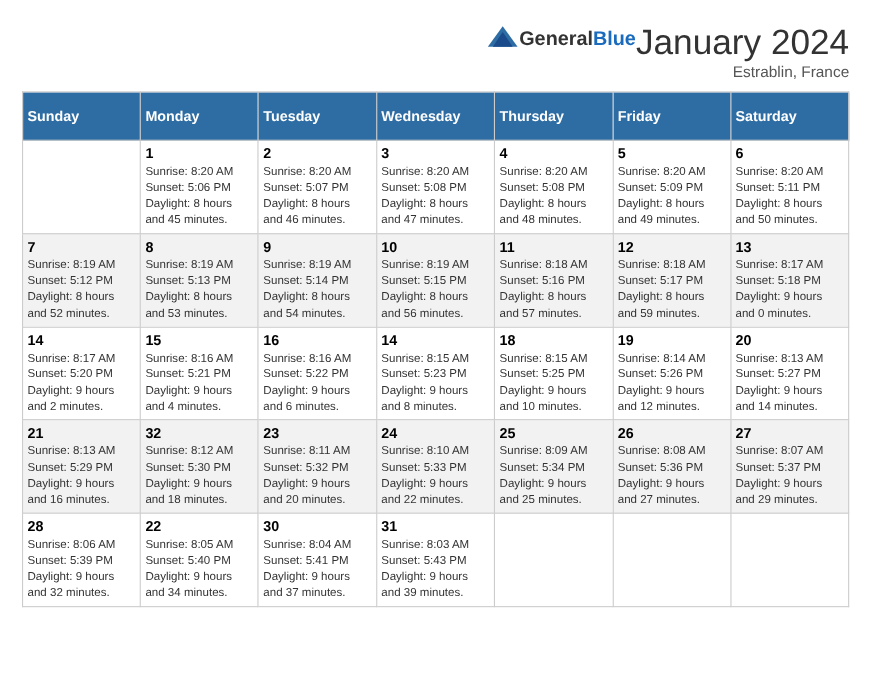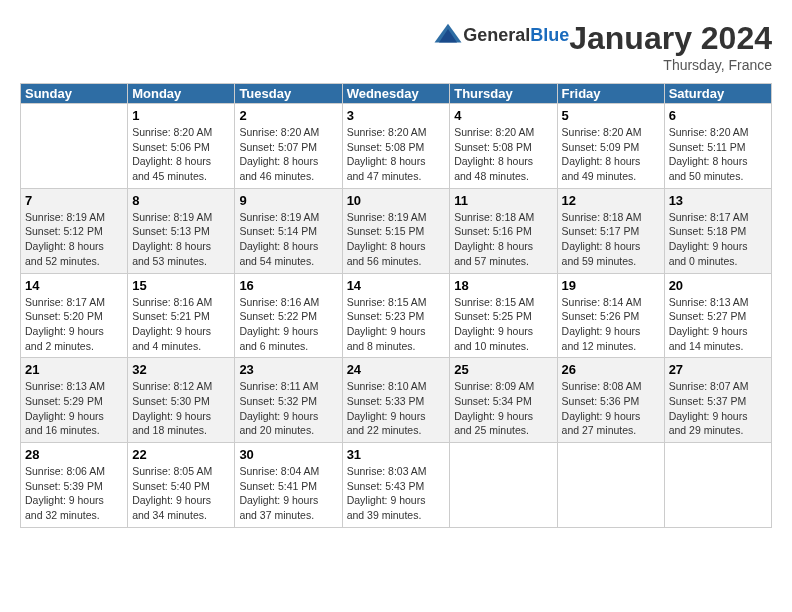--- a/index.html
+++ b/index.html
@@ -23,36 +23,36 @@
     .logo-icon {
       width: 30px;
       height: 30px;
       margin-left: 4px;
     }
     .title-area {
       text-align: right;
     }
     .month-title {
       font-size: 32px;
-      font-weight: bold;
+      font-weight: normal;
       color: #333;
     }
     .location-title {
       font-size: 14px;
       color: #555;
     }
     .calendar {
       width: 100%;
       border-collapse: collapse;
       font-size: 11px;
     }
     .calendar thead th {
       background-color: #2e6da4;
       color: #fff;
-      padding: 2px 4px;
+      padding: 14px 4px;
       text-align: left;
       font-size: 13px;
       font-weight: bold;
       border: 1px solid #ccc;
     }
     .calendar tbody td {
       border: 1px solid #ccc;
       vertical-align: top;
       padding: 4px;
       width: 108px;
@@ -90,21 +90,21 @@
     <svg class="logo-icon" viewBox="0 0 40 40" xmlns="http://www.w3.org/2000/svg">
       <polygon points="20,5 38,30 2,30" fill="#2e6da4"></polygon>
       <polygon points="20,12 32,30 8,30" fill="#1a4a8a"></polygon>
     </svg>
     <div>
       <span style="font-size:18px;font-weight:bold;color:#333;">General</span><span style="font-size:18px;font-weight:bold;color:#1a6bbd;">Blue</span>
     </div>
   </div>
   <div class="title-area">
     <div class="month-title">January 2024</div>
-    <div class="location-title">Thursday, France</div>
+    <div class="location-title">Estrablin, France</div>
   </div>
 </div>
 
 <table class="calendar">
   <thead>
     <tr>
       <th>Sunday</th>
       <th>Monday</th>
       <th>Tuesday</th>
       <th>Wednesday</th>

